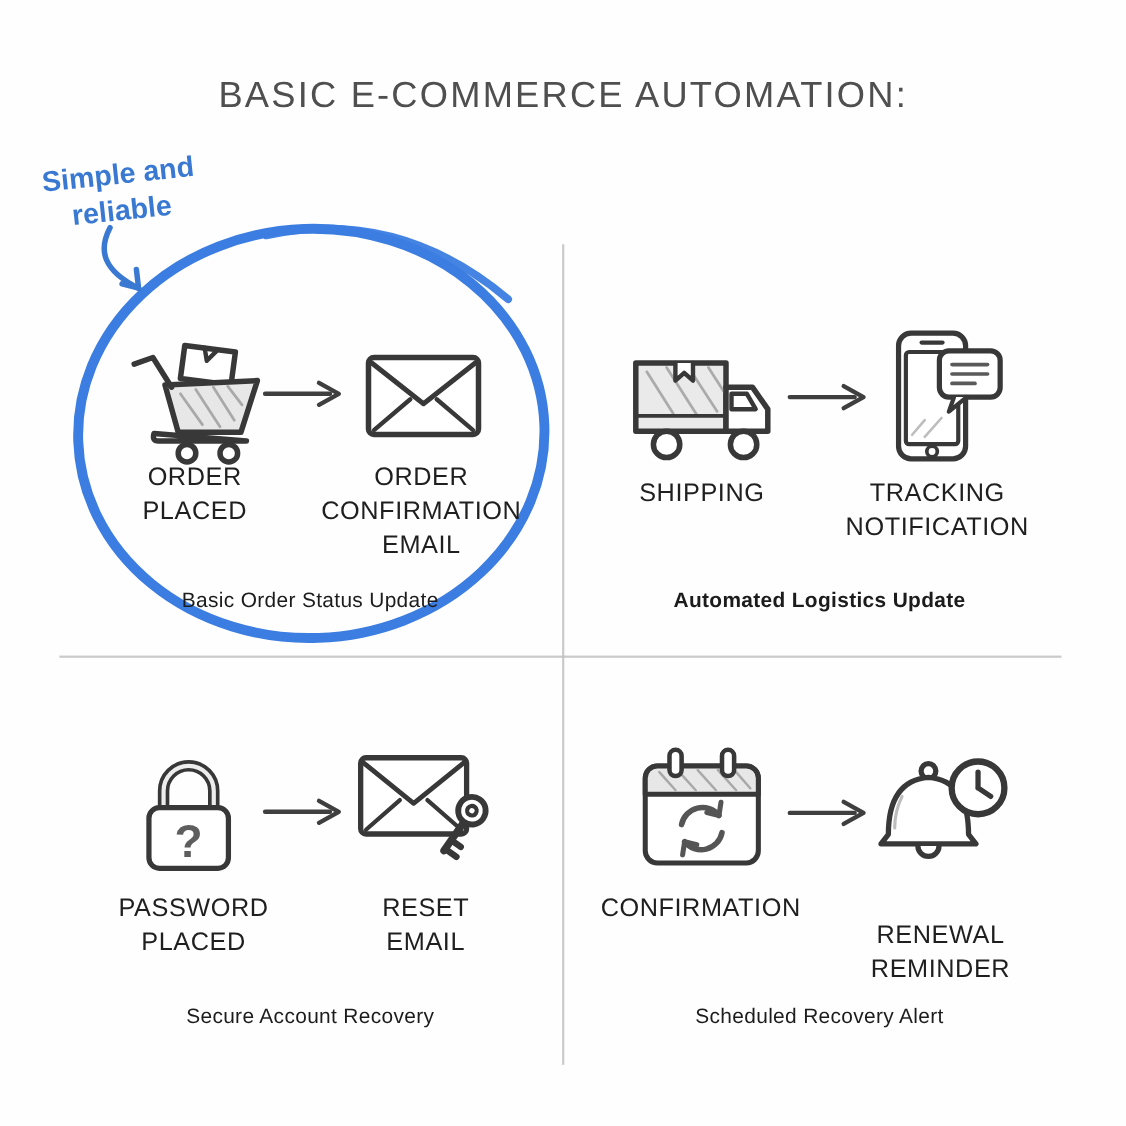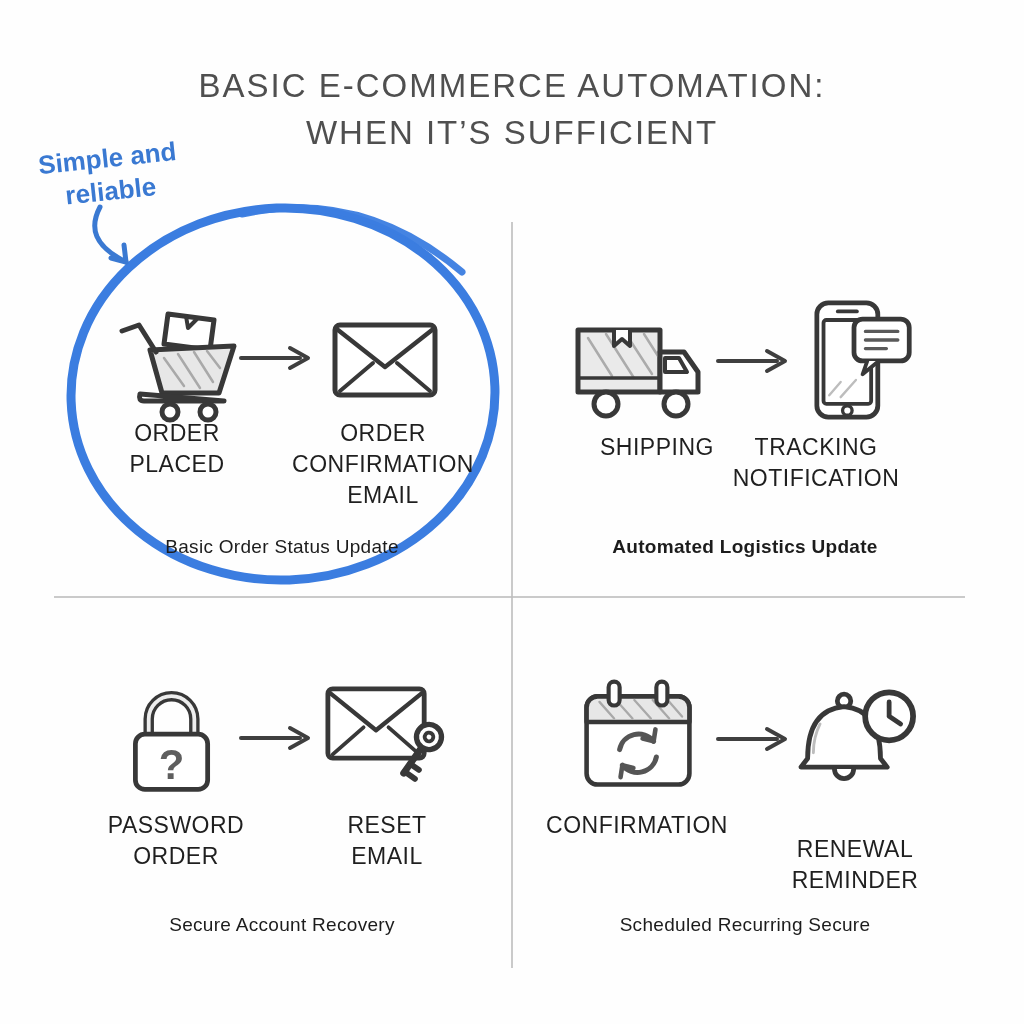--- a/index.html
+++ b/index.html
@@ -31,21 +31,21 @@
     line-height:31px;white-space:pre-line;
   }
   .caption{
     text-align:center;font-size:19px;letter-spacing:.3px;color:#1c1c1c;
   }
   svg{display:block;}
 </style>
 </head>
 <body>
 
-<div class="abs title"><span>BASIC E-COMMERCE AUTOMATION:</span><br><span>WHEN IT’S SUFFICIENT</span></div>
+<div class="abs title"><span>BASIC E-COMMERCE AUTOMATION:</span><br></div>
 
 <div class="abs divider-v"></div>
 <div class="abs divider-h"></div>
 
 <div class="abs" style="left:62px;top:192px;width:442px;height:396px;">
   <svg width="442" height="396" viewBox="0 0 442 396">
     <ellipse cx="221" cy="202" rx="212" ry="186" fill="none" stroke="#3b7de0" stroke-width="9" transform="rotate(-2 221 202)" stroke-linecap="round"></ellipse>
     <path d="M180 22 Q300 -4 400 80" fill="none" stroke="#3b7de0" stroke-width="7" stroke-linecap="round" opacity="0.95"></path>
   </svg>
 </div>
@@ -128,22 +128,22 @@
     <rect x="10" y="21" width="50" height="88" rx="3" fill="#fff" stroke-width="4"></rect>
     <path d="M16 100 L28 86 M28 102 L44 84" stroke="#bdbdbd" stroke-width="2.5"></path>
     <circle cx="35" cy="116" r="5" stroke-width="3.5"></circle>
 
     <rect x="42" y="20" width="58" height="44" rx="9" fill="#fff" stroke-width="5"></rect>
     <path d="M56 64 L51 78 L68 64" fill="#fff" stroke-width="4"></path>
     <path d="M54 33 L88 33 M54 42 L88 42 M54 51 L76 51" stroke="#5a5a5a" stroke-width="3.5"></path>
   </svg>
 </div>
 
-<div class="abs label" style="left:572px;top:432px;width:170px;">SHIPPING</div>
-<div class="abs label" style="left:716px;top:432px;width:200px;">TRACKING
+<div class="abs label" style="left:553px;top:432px;width:170px;">SHIPPING</div>
+<div class="abs label" style="left:752px;top:432px;width:200px;">TRACKING
 NOTIFICATION</div>
 <div class="abs caption" style="left:555px;top:536px;width:380px;font-weight:bold;">Automated Logistics Update</div>
 
 <div class="abs" style="left:122px;top:681px;">
   <svg width="100" height="116" viewBox="0 0 105 122" stroke-linecap="round" stroke-linejoin="round" fill="none">
     <path d="M28 58 V40 a24 24 0 0 1 48 0 V58" stroke="#383838" stroke-width="11"></path>
     <path d="M28 58 V40 a24 24 0 0 1 48 0 V58" stroke="#ededed" stroke-width="4"></path>
     <rect x="14" y="56" width="76" height="58" rx="10" fill="#fff" stroke="#383838" stroke-width="5"></rect>
     <text x="52" y="103" text-anchor="middle" font-size="44" font-weight="bold" fill="#5e5e5e" stroke="none" font-family="Liberation Sans, sans-serif">?</text>
   </svg>
@@ -165,21 +165,21 @@
     <g transform="translate(108,56) rotate(125)">
       <path d="M12 0 L46 0" stroke-width="7"></path>
       <path d="M34 0 L34 -11 M44 0 L44 -13" stroke-width="6"></path>
       <circle cx="0" cy="0" r="13" fill="#fff" stroke-width="5.5"></circle>
       <circle cx="0" cy="0" r="4.5" fill="#fff" stroke-width="4"></circle>
     </g>
   </svg>
 </div>
 
 <div class="abs label" style="left:76px;top:810px;width:200px;">PASSWORD
-ORDER</div>
+PLACED</div>
 <div class="abs label" style="left:287px;top:810px;width:200px;">RESET
 EMAIL</div>
 <div class="abs caption" style="left:92px;top:914px;width:380px;">Secure Account Recovery</div>
 
 <div class="abs" style="left:581px;top:678px;">
   <svg width="114" height="112" viewBox="0 0 124 122" stroke="#383838" stroke-linecap="round" stroke-linejoin="round" fill="none">
     <rect x="6" y="20" width="112" height="96" rx="12" fill="#fff" stroke-width="5"></rect>
     <path d="M18 20 H106 a12 12 0 0 1 12 12 V48 H6 V32 a12 12 0 0 1 12-12 Z" fill="#e7e7e7" stroke-width="5"></path>
     <path d="M20 26 L36 44 M38 24 L56 44 M58 24 L76 44 M78 24 L96 44 M96 26 L110 42" stroke="#a9a9a9" stroke-width="2.5"></path>
     <rect x="30" y="4" width="12" height="26" rx="6" fill="#fff" stroke-width="4.5"></rect>
@@ -210,13 +210,13 @@
     <path d="M44 97 a10 10 0 0 0 20 0" fill="#fff" stroke-width="5"></path>
 
     <circle cx="101" cy="42" r="25" fill="#fff" stroke-width="6"></circle>
     <path d="M101 42 L101 27 M101 42 L113 50" stroke-width="5"></path>
   </svg>
 </div>
 
 <div class="abs label" style="left:537px;top:810px;width:200px;">CONFIRMATION</div>
 <div class="abs label" style="left:755px;top:810px;width:200px;margin-top:24px;">RENEWAL
 REMINDER</div>
-<div class="abs caption" style="left:555px;top:914px;width:380px;">Scheduled Recurring Secure</div>
+<div class="abs caption" style="left:555px;top:914px;width:380px;">Scheduled Recovery Alert</div>
 
 </body></html>

